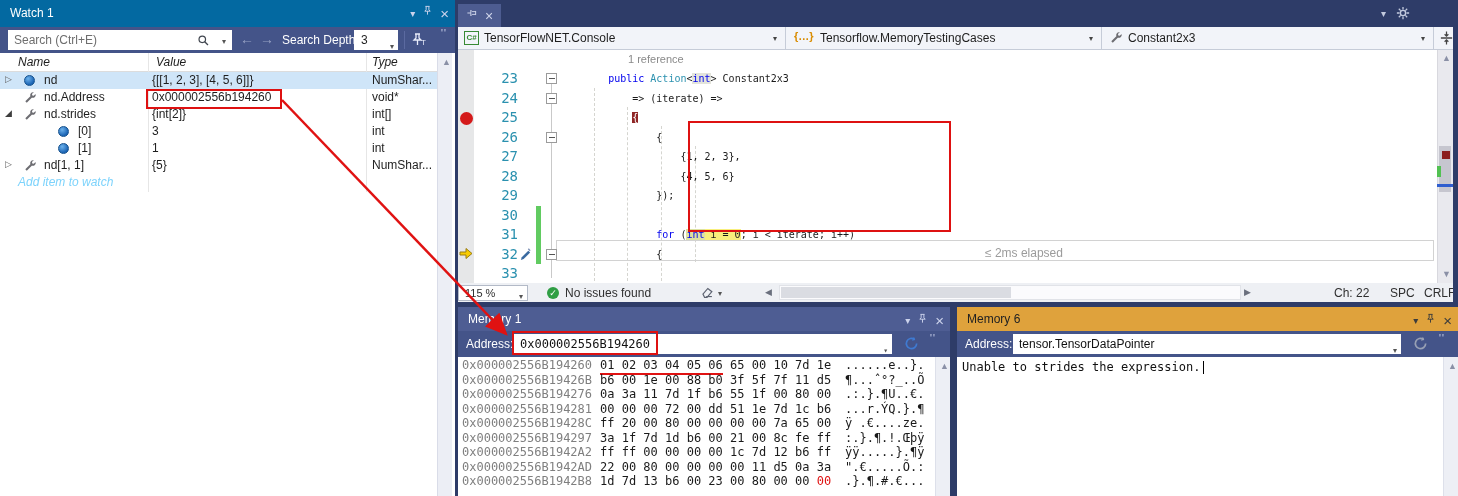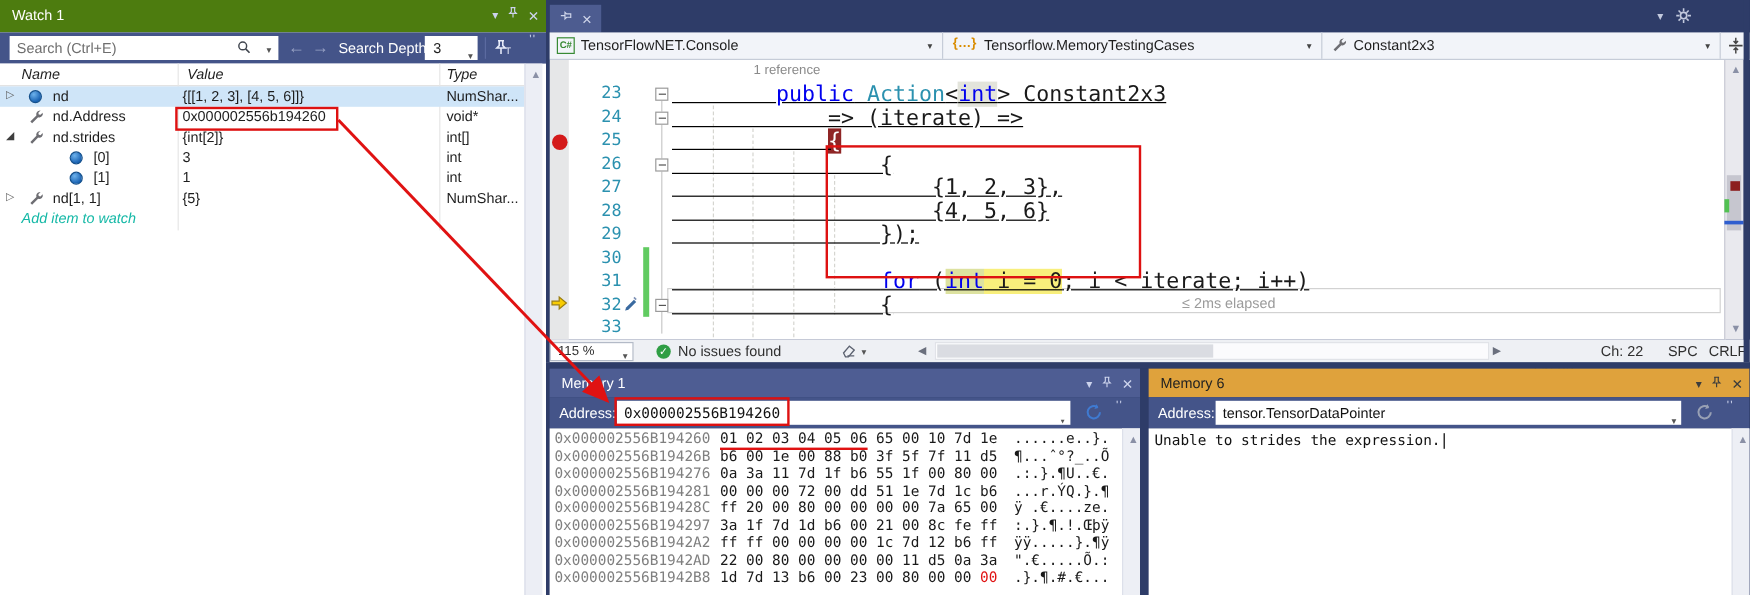--- a/index.html
+++ b/index.html
@@ -3,21 +3,21 @@
 <meta charset="utf-8">
 <style>
   * { margin:0; padding:0; box-sizing:border-box; }
   html,body { width:1458px; height:496px; overflow:hidden; }
   body { font-family:"Liberation Sans", sans-serif; background:#2e3c68; position:relative; }
   .abs { position:absolute; }
   .mono { font-family:"DejaVu Sans Mono", monospace; }
 
   
   #watch-panel { left:0; top:0; width:455px; height:496px; background:#fff; }
-  .w-titlebar { left:0; top:0; width:455px; height:27px; background:#4d7c0f; color:#fff; font-size:12px; line-height:27px; padding-left:10px; }
+  .w-titlebar { left:0; top:0; width:455px; height:27px; background:#0369a1; color:#fff; font-size:12px; line-height:27px; padding-left:10px; }
   .cap-icons { position:absolute; top:0; right:6px; height:27px; display:flex; align-items:center; gap:7px; color:#ccd3ec; }
   .cap-icons .glyph { font-size:10px; cursor:default; }
   .close-x { font-size:15px; line-height:1; }
   .w-toolbar { left:0; top:27px; width:455px; height:26px; background:#445489; }
   .searchbox { position:absolute; left:8px; top:3px; width:224px; height:20px; background:#fff; }
   .searchbox .ph { position:absolute; left:6px; top:3px; font-size:12px; color:#6e6e6e; }
   .nav-arrow { font-size:14px; color:#97a1c4; }
   .tb-label { color:#fff; font-size:12px; }
   .depth-combo { position:absolute; left:354px; top:3px; width:44px; height:20px; background:#fff; font-size:12px; color:#1e1e1e; line-height:20px; padding-left:7px; }
   .combo-caret { position:absolute; right:4px; top:7px; font-size:8px; color:#555; }
@@ -29,42 +29,42 @@
   .w-colline { position:absolute; top:53px; width:1px; height:139px; background:#e6e6e6; }
   #watch-rows { left:0; top:72px; width:437px; }
   .w-row { position:relative; height:17px; width:437px; font-size:12px; color:#1e1e1e; }
   .w-row.sel { background:#cfe5f8; }
   .w-exp { position:absolute; left:5px; top:2px; font-size:9px; color:#5f5f5f; }
   .w-icon { position:absolute; top:2px; width:13px; height:13px; }
   .sphere { border-radius:50%; background:radial-gradient(circle at 35% 30%, #6db2ec, #1b64b4 70%); width:11px; height:11px; margin-top:1px; border:1px solid #14508c; }
   .w-name { position:absolute; top:1px; }
   .w-val { position:absolute; left:152px; top:1px; }
   .w-type { position:absolute; left:372px; top:1px; }
-  .w-add { position:absolute; left:18px; top:1px; font-style:italic; color:#14b8a6; }
+  .w-add { position:absolute; left:18px; top:1px; font-style:italic; color:#7dd3fc; }
   .w-scroll { left:437px; top:53px; width:15px; height:443px; background:#eceef5; border-left:1px solid #d9dce8; }
   .scroll-arrow { color:#8a90a6; font-size:9px; position:absolute; }
 
   
   #tab-strip { left:455px; top:0; width:1003px; height:27px; background:#2e3c68; }
   .doc-tab { position:absolute; left:3px; top:4px; height:23px; background:#4d5c90; color:#fff; font-size:12px; line-height:23px; padding:0 8px; display:flex; align-items:center; gap:8px; }
   .tab-pin svg { transform:rotate(90deg); }
   #navbar { left:455px; top:27px; width:1003px; height:23px; background:#f2f4f9; border-bottom:1px solid #c6ccd8; }
   .nav-combo { position:absolute; top:0; height:22px; border-right:1px solid #c6ccd8; font-size:12px; color:#1e1e1e; }
   .nav-combo .lbl { position:absolute; top:4px; }
   .cs-icon { position:absolute; top:4px; left:6px; width:15px; height:14px; border:1px solid #388a34; color:#388a34; font-size:8px; font-weight:bold; text-align:center; line-height:12px; }
   .ns-icon { position:absolute; top:3px; left:8px; color:#d98c00; font-weight:bold; font-size:11px; }
   .nav-caret { position:absolute; top:7px; font-size:8px; color:#444; }
 
   #editor-body { left:458px; top:50px; width:979px; height:233px; background:#fff; }
   #debug-margin { left:458px; top:50px; width:16px; height:233px; background:#e6e7e8; }
   #gutter { left:474px; top:69px; width:44px; text-align:right; color:#2b91af; font-size:14px; font-family:"DejaVu Sans Mono",monospace; }
   #gutter div { height:19.5px; line-height:19.5px; }
   .guide { position:absolute; width:1px; border-left:1px dashed #d5d5d0; }
   #code-lines { left:560px; top:69px; }
-  #code-lines .cl { height:19.5px; line-height:19.5px; white-space:pre; font-family:"DejaVu Sans Mono",monospace; font-size:18px;text-decoration:underline; }
+  #code-lines .cl { height:19.5px; line-height:19.5px; white-space:pre; font-family:"DejaVu Sans Mono",monospace; font-size:10px; }
   .tk-n{color:#1a1a1a}.tk-k{color:#0000ee}.tk-t{color:#2b91af}
   .tk-kr{color:#0000ee;background:#e3e4db}
   .tk-bp{background:#8f2525;color:#fff}
   .tk-ky{color:#0000ee;background:#dde2a0}
   .tk-y{color:#1a1a1a;background:#f8ef7c}
   #codelens { left:628px; top:53px; font-size:11px; color:#8a8a8a; }
   #elapsed { left:985px; top:246px; font-size:12px; color:#9b9b9b; }
   #current-line-box { left:556px; top:240px; width:878px; height:21px; border:1px solid #d2d2d2; }
   .fold-box { position:absolute; width:11px; height:11px; background:#fff; border:1px solid #9b9b9b; }
   .fold-box::after { content:""; position:absolute; left:2px; top:4px; width:6px; height:1px; background:#555; }

